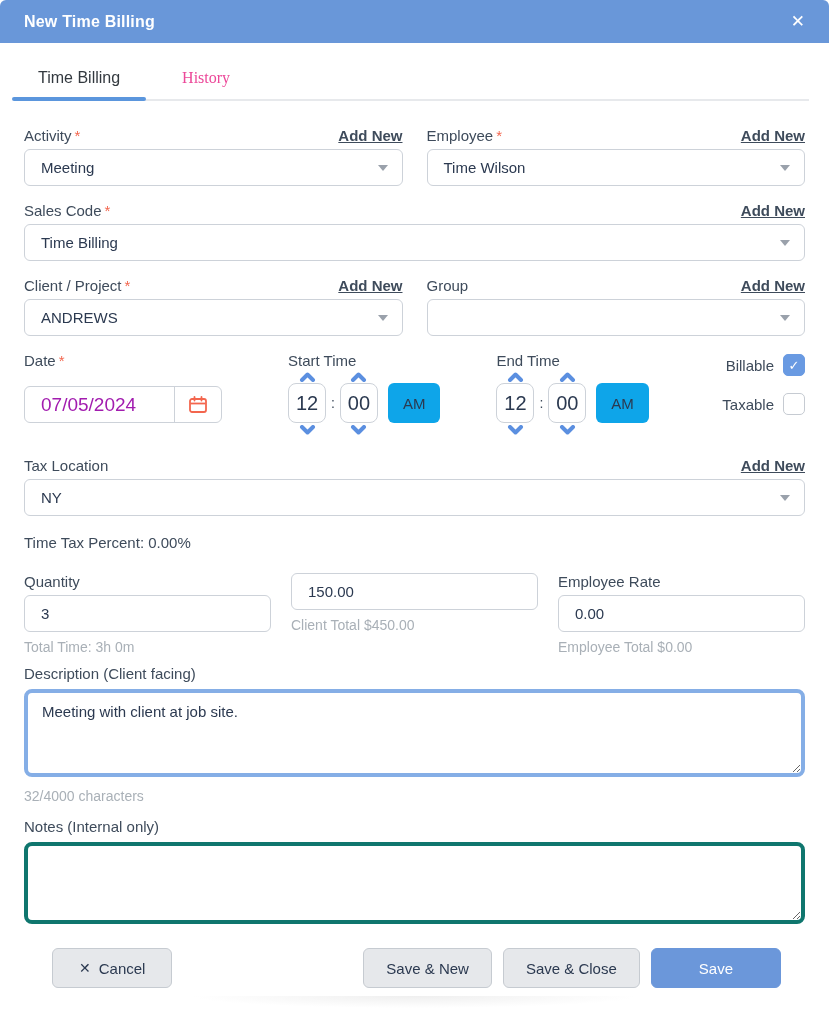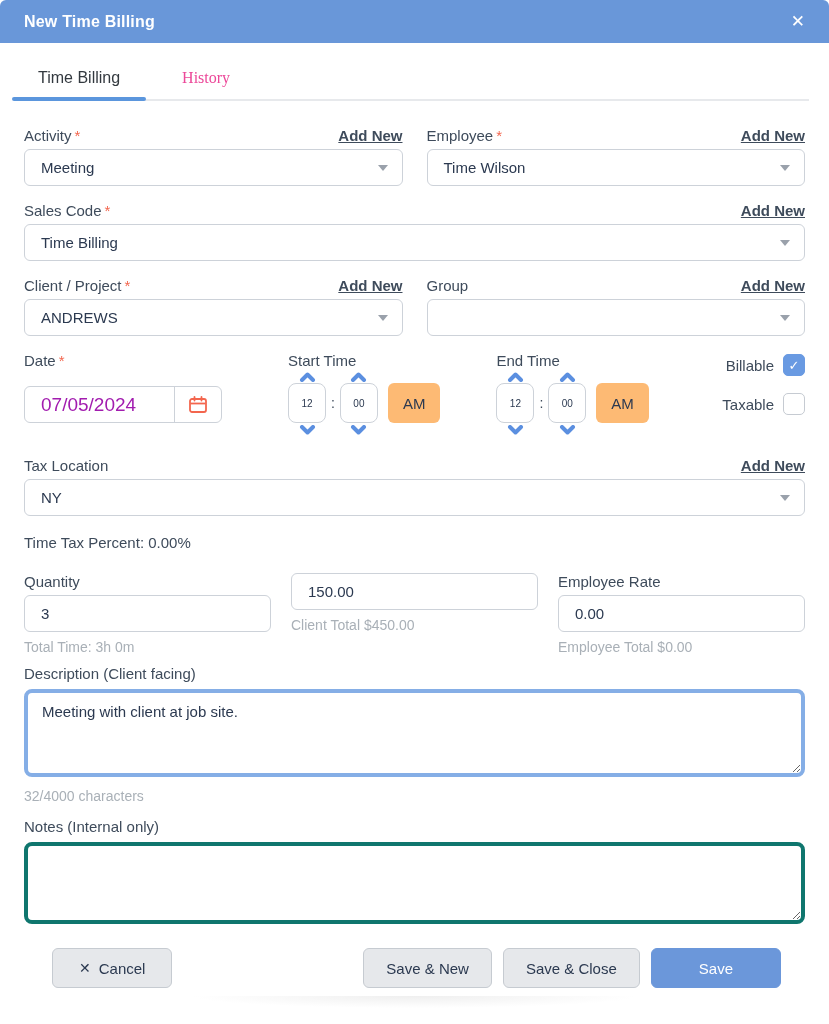--- a/index.html
+++ b/index.html
@@ -53,25 +53,25 @@
   .date-cal { width:46px; display:flex; align-items:center; justify-content:center; cursor:pointer; }
 
   .time-wrap { margin-left:66px; }
   .time-wrap.second { margin-left:56px; }
   .time-label { font-size:15px; color:#3e4b5b; margin-bottom:0; }
   .time-group { display:flex; align-items:center; margin-top:2px; }
   .spin-col { display:flex; flex-direction:column; align-items:center; }
   .spin-arrow { height:11px; display:flex; align-items:center; justify-content:center; cursor:pointer; }
   .spin-box {
     width:38px; height:40px; border:1px solid #cdd2d9; border-radius:8px;
-    display:flex; align-items:center; justify-content:center; font-size:10px; color:#2b3950; margin:1px 0;
+    display:flex; align-items:center; justify-content:center; font-size:20px; color:#2b3950; margin:1px 0;
   }
   .colon { margin:0 5px; color:#3e4b5b; font-size:14px; }
   .ampm {
-    margin-left:10px; background:#fdba74; border:none; border-radius:6px; height:40px; padding:0 15px;
+    margin-left:10px; background:#0ea5e9; border:none; border-radius:6px; height:40px; padding:0 15px;
     font-size:15px; color:#2b3950; font-family:inherit; cursor:pointer;
   }
 
   .check-col { margin-left:auto; display:flex; flex-direction:column; gap:17px; padding-top:2px; }
   .check-row { display:flex; align-items:center; justify-content:flex-end; gap:9px; cursor:pointer; }
   .chk-label { font-size:15px; color:#3e4b5b; }
   .chkbox {
     width:22px; height:22px; border-radius:5px; border:1px solid #c6cbd2; background:#fff;
     display:flex; align-items:center; justify-content:center;
   }

